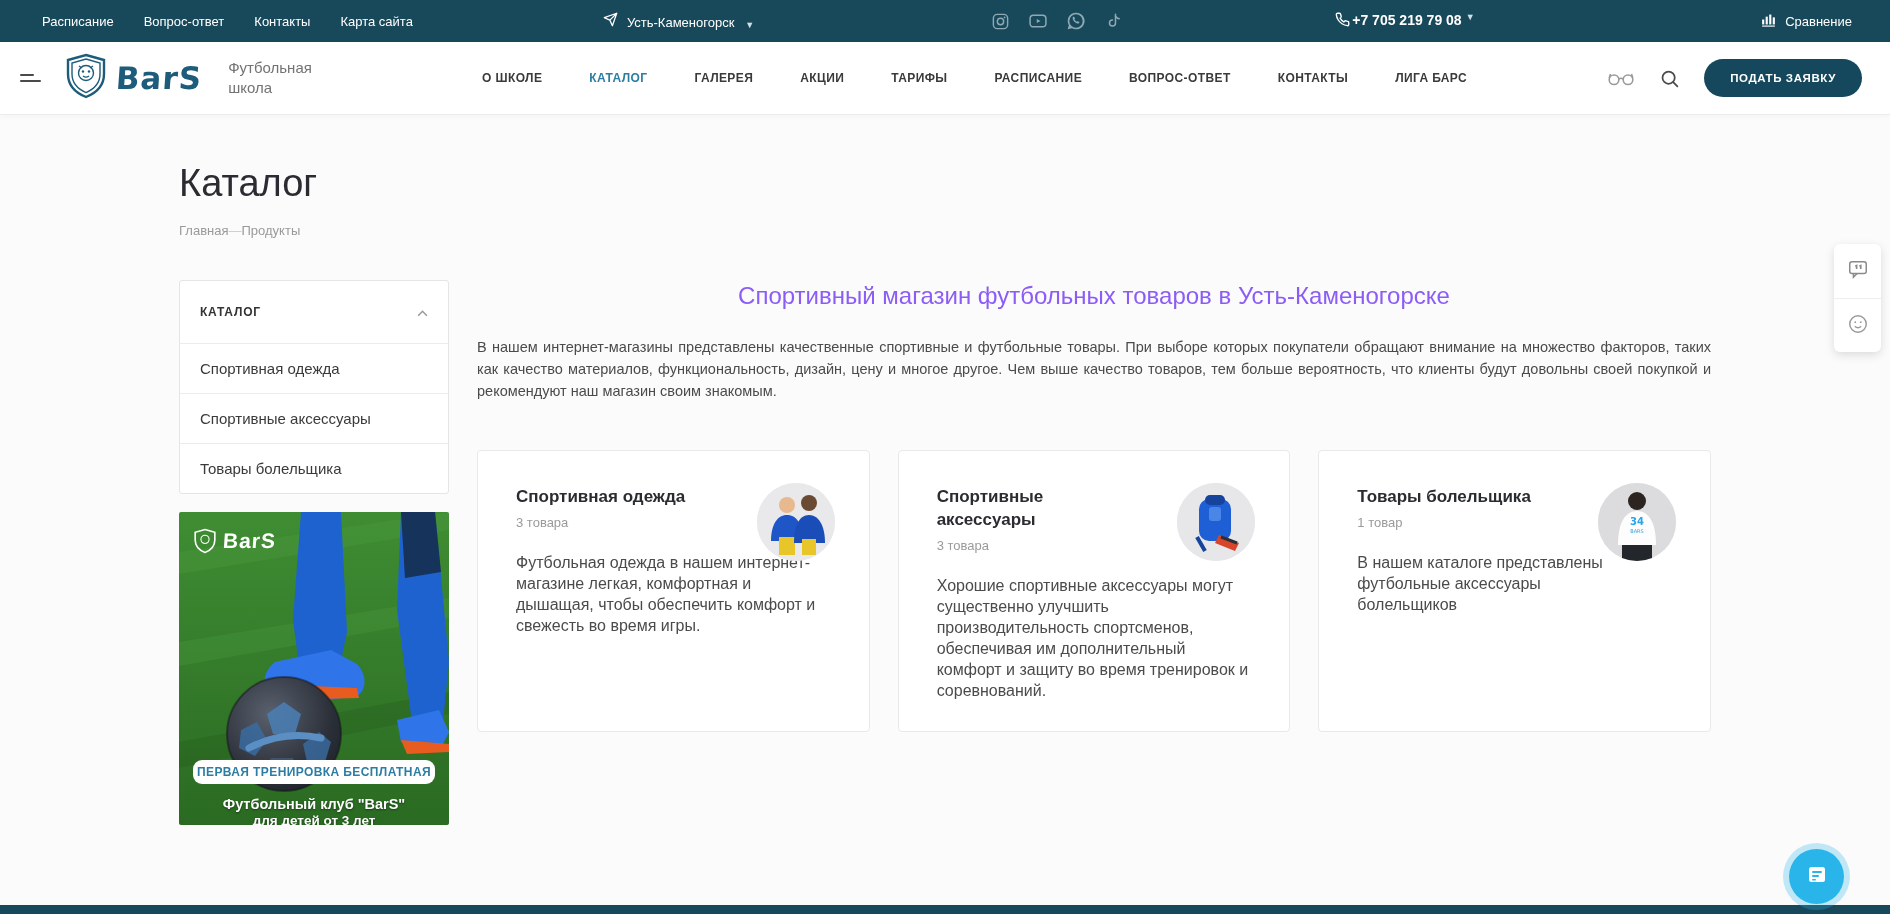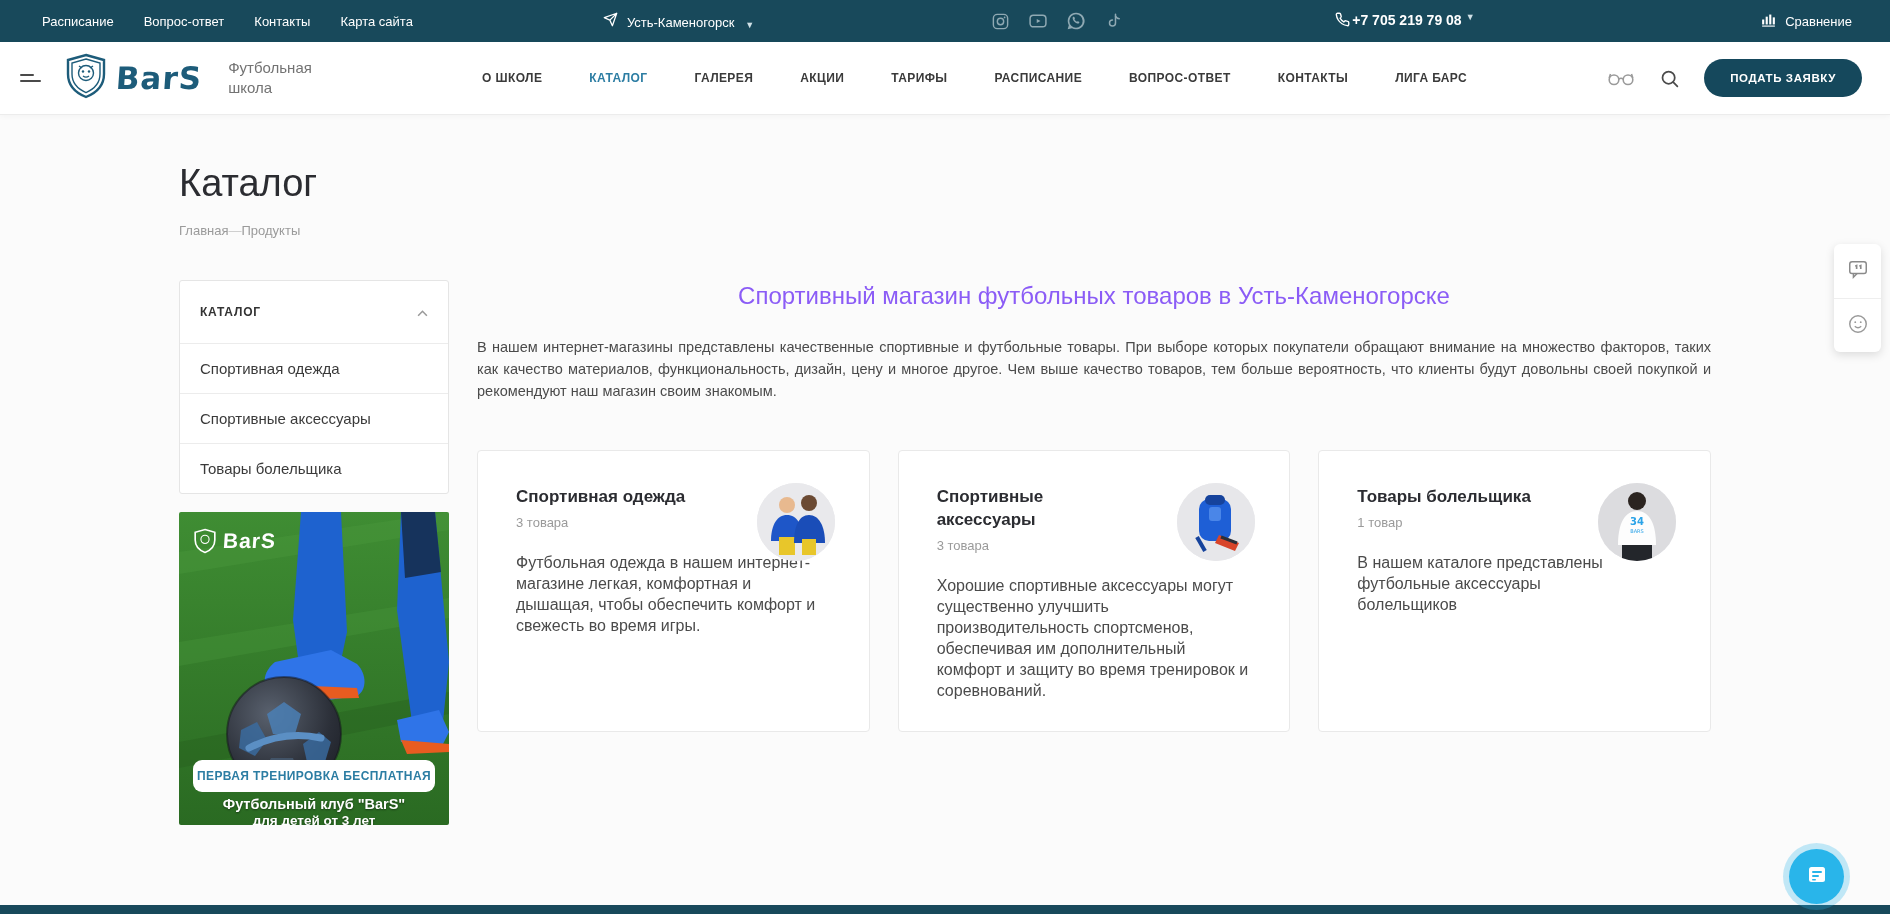--- a/index.html
+++ b/index.html
@@ -72,21 +72,21 @@
   }
   .cat-head-label { font-size:12px; font-weight:bold; letter-spacing:.8px; color:#333; }
   .cat-item {
     border-top:1px solid #ececec; padding:16px 20px; font-size:15px; color:#3a3a3a; cursor:pointer;
   }
   .promo { width:270px; height:313px; margin-top:18px; position:relative; border-radius:2px; overflow:hidden; cursor:pointer; }
   .promo svg.bg { position:absolute; inset:0; }
   .promo-logo { position:absolute; top:16px; left:14px; display:flex; align-items:center; gap:6px; }
   .promo-logo .w { color:#fff; font-weight:800; font-size:21px; letter-spacing:1px; transform:skewX(-4deg); }
   .promo-badge {
-    position:absolute; left:14px; right:14px; top:248px; height:32px;
+    position:absolute; left:14px; right:14px; top:248px; height:24px;
     background:#fff; border-radius:9px; display:flex; align-items:center; justify-content:center;
     font-size:12px; font-weight:bold; color:#2c7da3; letter-spacing:.4px;
   }
   .promo-caption { position:absolute; left:0; right:0; top:284px; text-align:center; color:#fff; text-shadow:0 1px 2px rgba(0,0,0,.45); }
   .promo-caption .l1 { font-size:14.5px; font-weight:bold; }
   .promo-caption .l2 { font-size:13.5px; font-weight:bold; margin-top:1px; }
 
   
   .main-col { flex:1; }
   .shop-heading { text-align:center; font-size:24px; font-weight:500; color:#8b5cf6; margin-top:2px; }

